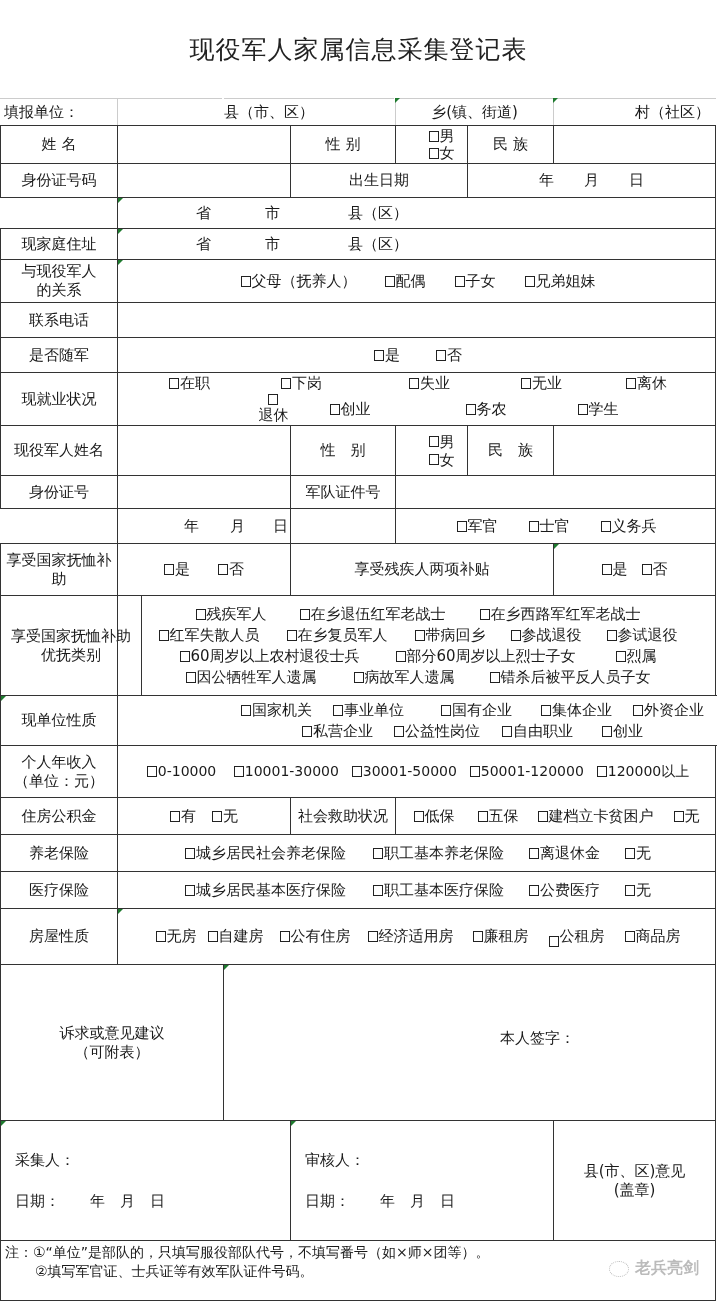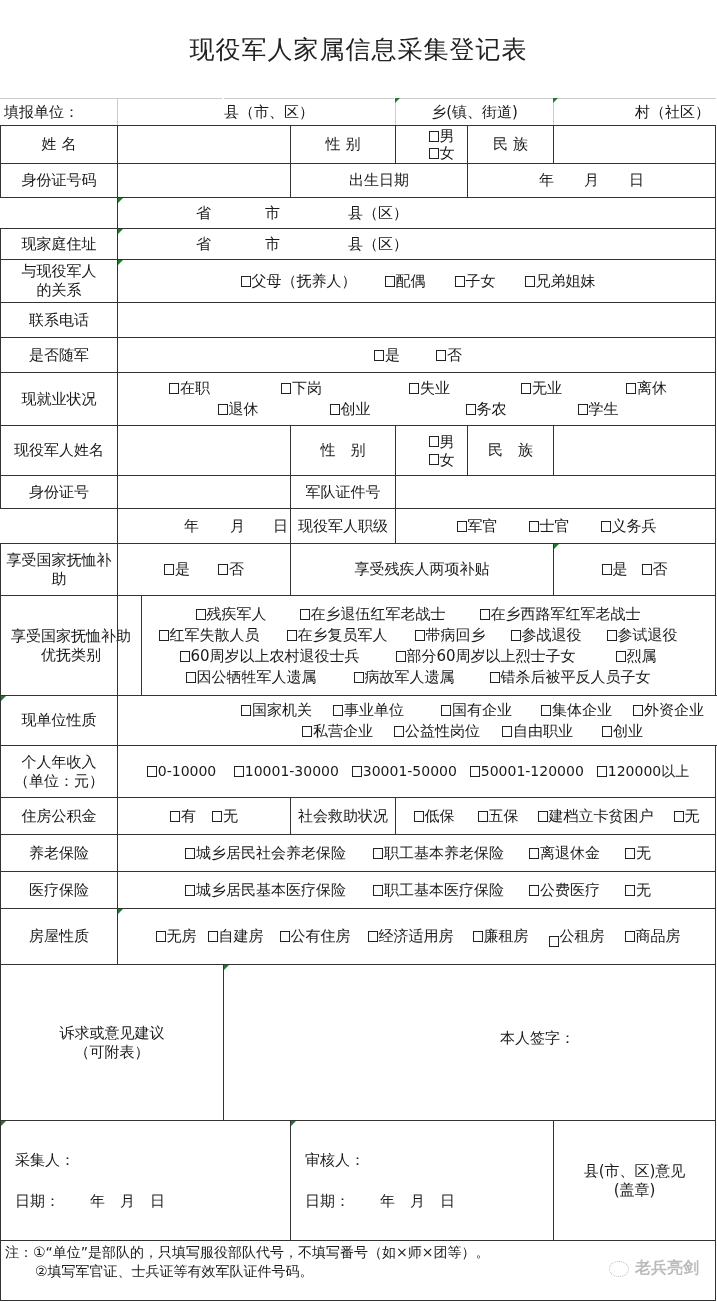--- a/index.html
+++ b/index.html
@@ -134,21 +134,21 @@
       <span class="opt" style="width:105px;">
           <span class="box"></span>
           <span>无业</span>
         </span>
       <span class="opt">
           <span class="box"></span>
           <span>离休</span>
         </span>
     </div>
     <div class="optrow">
-      <span class="opt" style="width:112px;">
+      <span class="opt" style="width:112px;flex-direction:column;">
           <span class="box"></span>
           <span>退休</span>
         </span>
       <span class="opt" style="width:136px;">
           <span class="box"></span>
           <span>创业</span>
         </span>
       <span class="opt" style="width:112px;">
           <span class="box"></span>
           <span>务农</span>
@@ -179,21 +179,20 @@
   <div class="cell center b" style="left:0;top:475px;width:118px;height:34px;">身份证号</div>
   <div class="cell b" style="left:117px;top:475px;width:174px;height:34px;"></div>
   <div class="cell center b" style="left:290px;top:475px;width:106px;height:34px;">军队证件号</div>
   <div class="cell b" style="left:395px;top:475px;width:321px;height:34px;"></div>
 
   <div class="cell b" style="left:117px;top:508px;width:174px;height:36px;">
     <span style="position:absolute;left:66px;">年</span>
     <span style="position:absolute;left:112px;">月</span>
     <span style="position:absolute;left:155px;">日</span>
   </div>
-  <div class="cell center b" style="left:290px;top:508px;width:106px;height:36px;">现役军人职级</div>
   <div class="cell b opts" style="left:395px;top:508px;width:321px;height:36px;padding-left:2px;">
     <div class="optrow">
       <span class="opt" style="width:72px;">
           <span class="box"></span>
           <span>军官</span>
         </span>
       <span class="opt" style="width:72px;">
           <span class="box"></span>
           <span>士官</span>
         </span>

